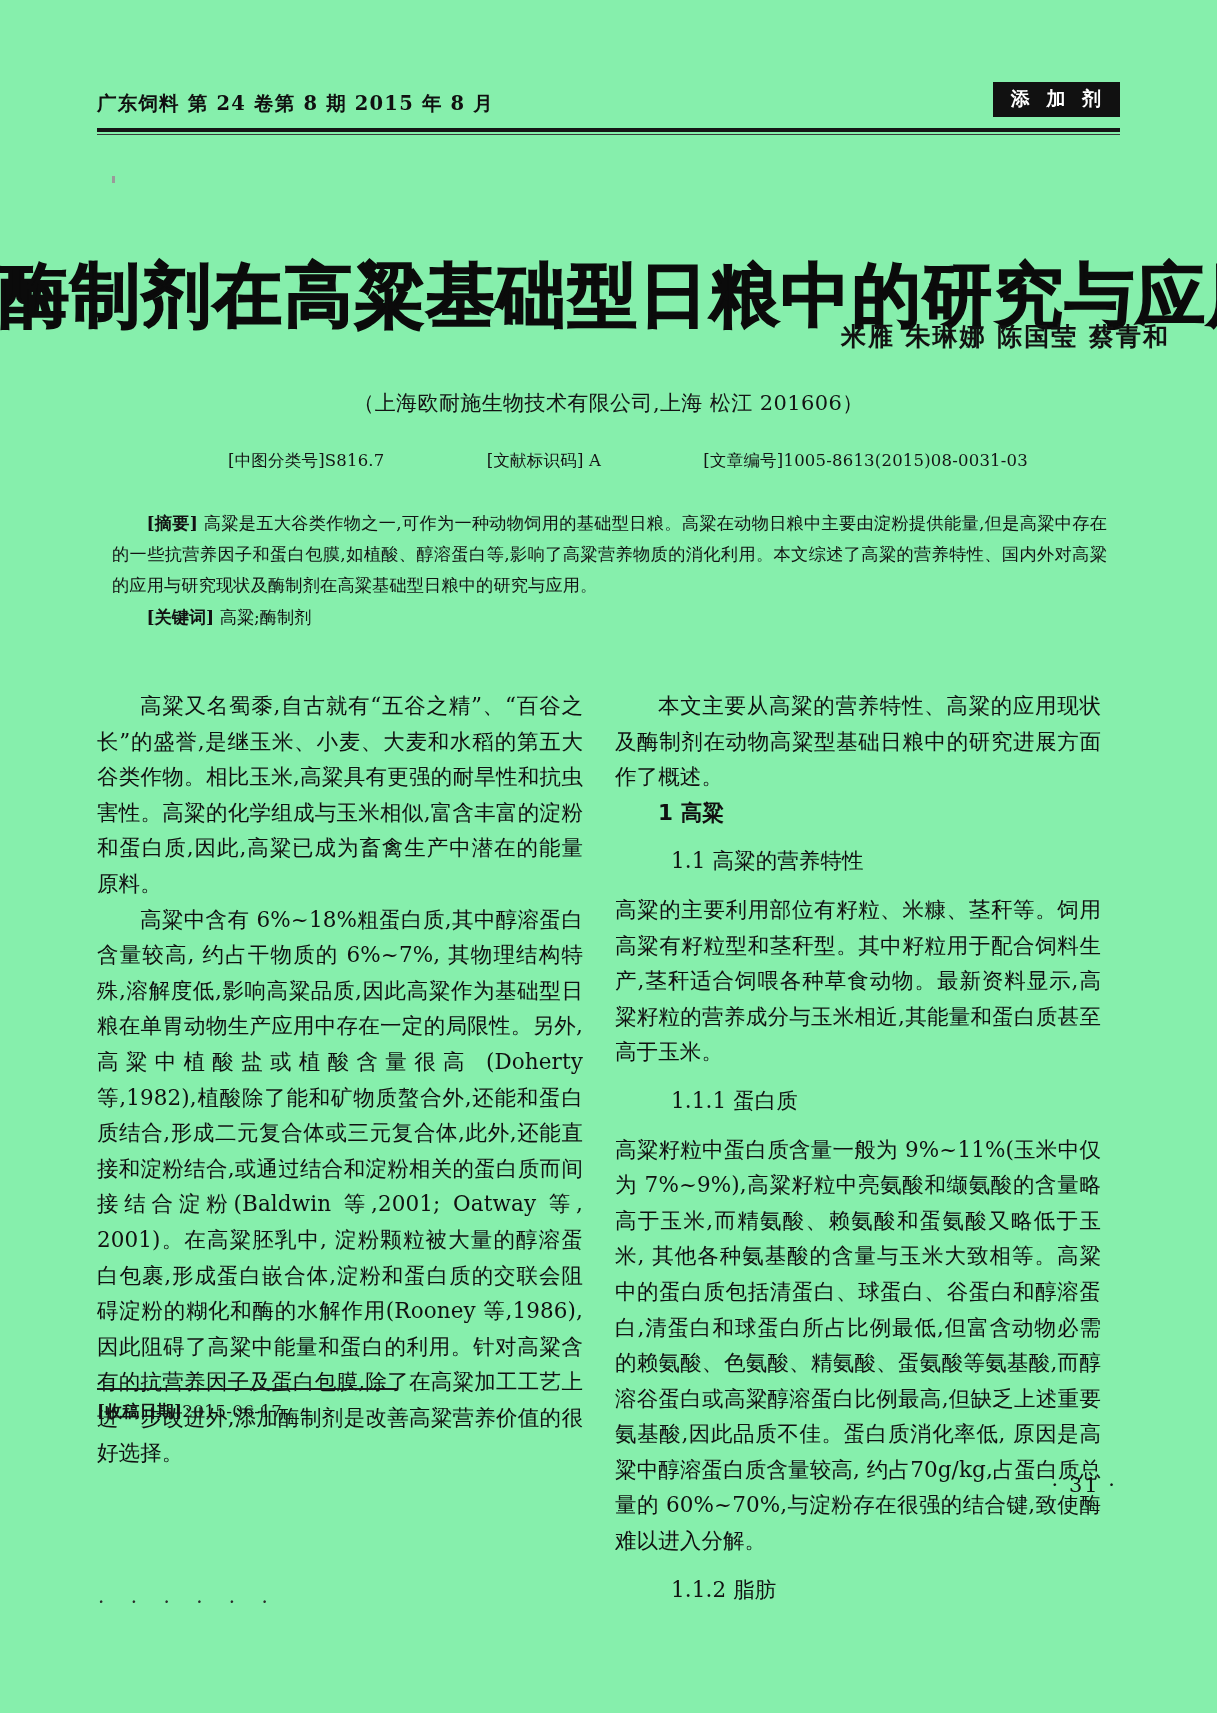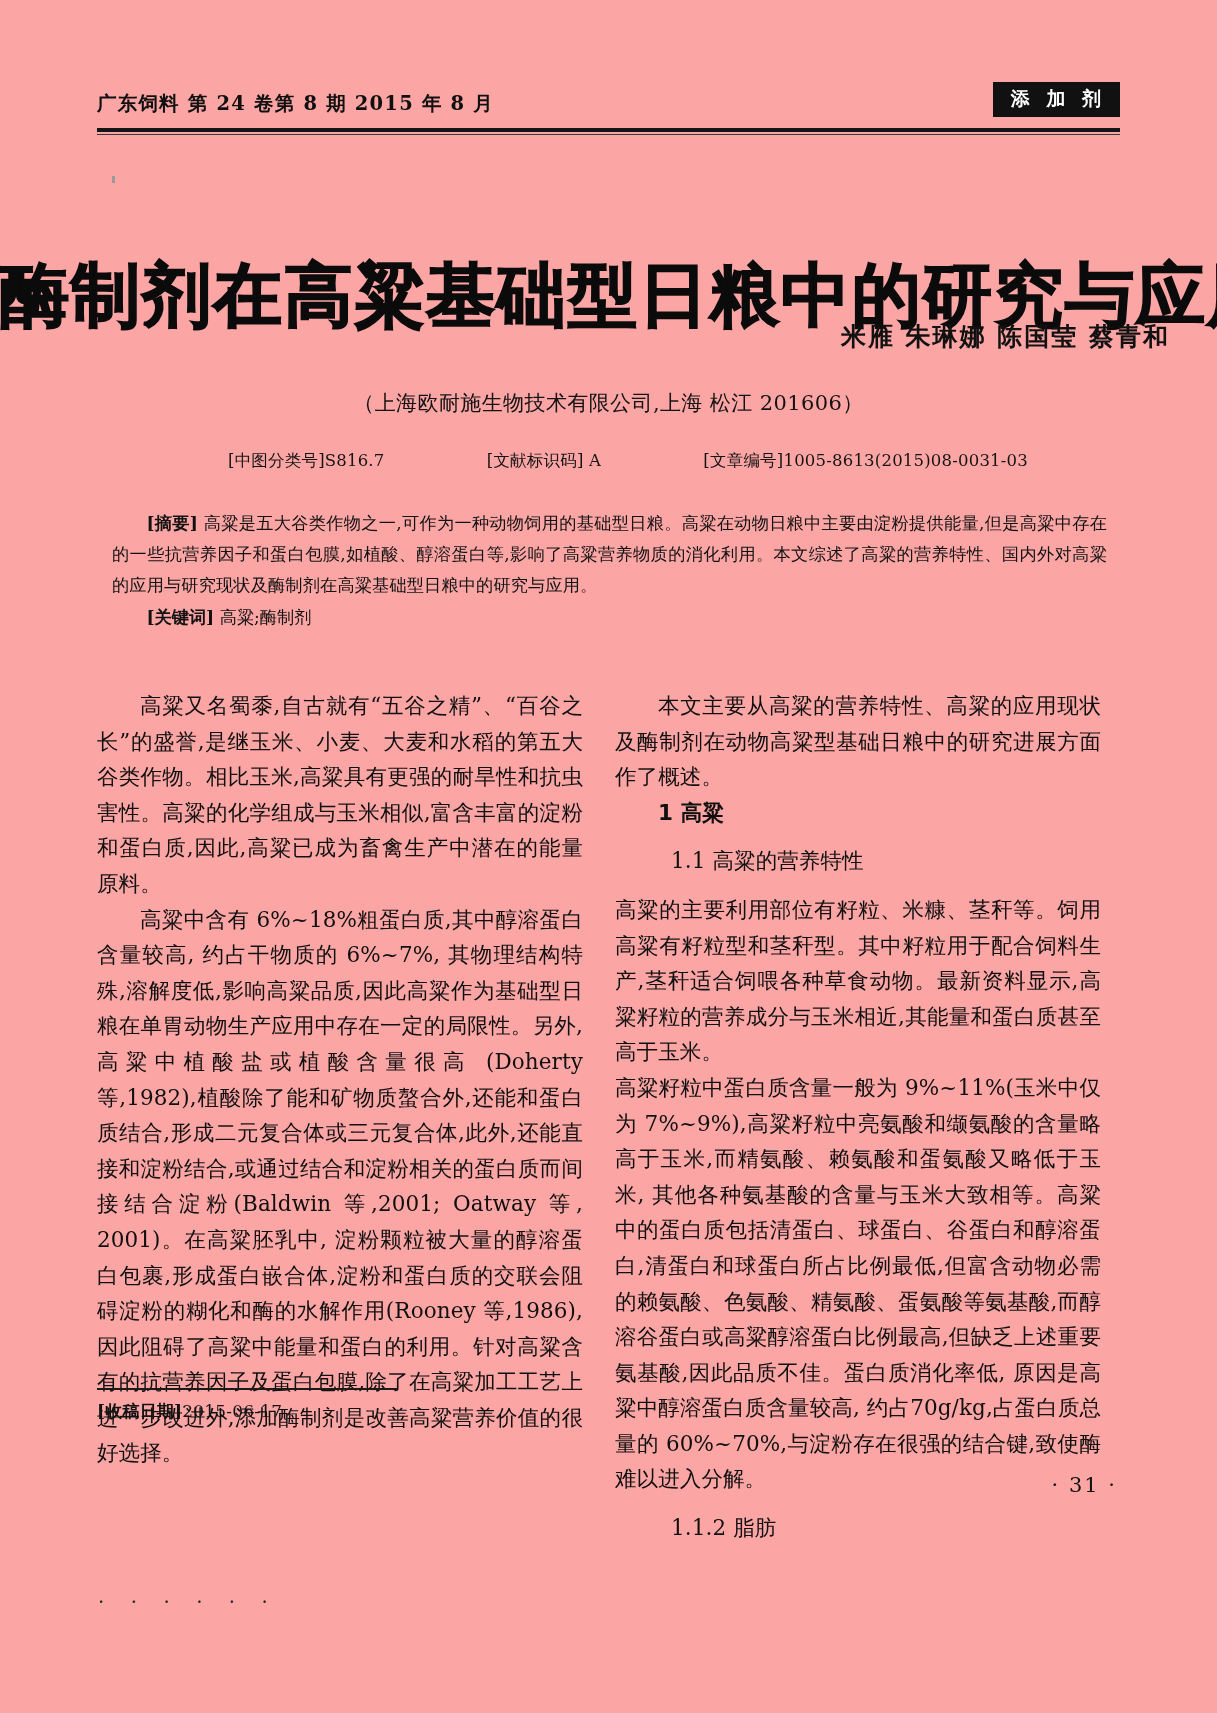--- a/index.html
+++ b/index.html
@@ -10,21 +10,21 @@
   }
   body {
     font-family: "DejaVu Serif", "Liberation Serif", serif;
     color: #111111;
   }
   .page {
     position: relative;
     width: 1217px;
     height: 1713px;
     margin: 0 auto;
-    background: #fca5a5;
+    background: #86efac;
     overflow: hidden;
   }
   
   .runhead {
     position: absolute;
     left: 97px;
     top: 88px;
     width: 1023px;
     height: 46px;
   }
@@ -275,20 +275,21 @@
   <div class="columns">
     <div class="col">
       <p>高粱又名蜀黍,自古就有“五谷之精”、“百谷之长”的盛誉,是继玉米、小麦、大麦和水稻的第五大谷类作物。相比玉米,高粱具有更强的耐旱性和抗虫害性。高粱的化学组成与玉米相似,富含丰富的淀粉和蛋白质,因此,高粱已成为畜禽生产中潜在的能量原料。</p>
       <p>高粱中含有 6%~18%粗蛋白质,其中醇溶蛋白含量较高, 约占干物质的 6%~7%, 其物理结构特殊,溶解度低,影响高粱品质,因此高粱作为基础型日粮在单胃动物生产应用中存在一定的局限性。另外, 高粱中植酸盐或植酸含量很高 (Doherty 等,1982),植酸除了能和矿物质螯合外,还能和蛋白质结合,形成二元复合体或三元复合体,此外,还能直接和淀粉结合,或通过结合和淀粉相关的蛋白质而间接结合淀粉(Baldwin 等,2001; Oatway 等, 2001)。在高粱胚乳中, 淀粉颗粒被大量的醇溶蛋白包裹,形成蛋白嵌合体,淀粉和蛋白质的交联会阻碍淀粉的糊化和酶的水解作用(Rooney 等,1986),因此阻碍了高粱中能量和蛋白的利用。针对高粱含有的抗营养因子及蛋白包膜,除了在高粱加工工艺上进一步改进外,添加酶制剂是改善高粱营养价值的很好选择。</p>
     </div>
     <div class="col">
       <p>本文主要从高粱的营养特性、高粱的应用现状及酶制剂在动物高粱型基础日粮中的研究进展方面作了概述。</p>
       <h2 class="sec">1 高粱</h2>
       <h3 class="subsec">1.1 高粱的营养特性</h3>
       <p class="noindent">高粱的主要利用部位有籽粒、米糠、茎秆等。饲用高粱有籽粒型和茎秆型。其中籽粒用于配合饲料生产,茎秆适合饲喂各种草食动物。最新资料显示,高粱籽粒的营养成分与玉米相近,其能量和蛋白质甚至高于玉米。</p>
+      <h3 class="subsec">1.1.1 蛋白质</h3>
       <p class="noindent">高粱籽粒中蛋白质含量一般为 9%~11%(玉米中仅为 7%~9%),高粱籽粒中亮氨酸和缬氨酸的含量略高于玉米,而精氨酸、赖氨酸和蛋氨酸又略低于玉米, 其他各种氨基酸的含量与玉米大致相等。高粱中的蛋白质包括清蛋白、球蛋白、谷蛋白和醇溶蛋白,清蛋白和球蛋白所占比例最低,但富含动物必需的赖氨酸、色氨酸、精氨酸、蛋氨酸等氨基酸,而醇溶谷蛋白或高粱醇溶蛋白比例最高,但缺乏上述重要氨基酸,因此品质不佳。蛋白质消化率低, 原因是高粱中醇溶蛋白质含量较高, 约占70g/kg,占蛋白质总量的 60%~70%,与淀粉存在很强的结合键,致使酶难以进入分解。</p>
       <h3 class="subsec">1.1.2 脂肪</h3>
     </div>
   </div>
 
   <div class="footnote-rule"></div>
   <div class="footnote">
     <span class="lbl">[收稿日期]</span><span>2015-06-17</span>
   </div>
 

